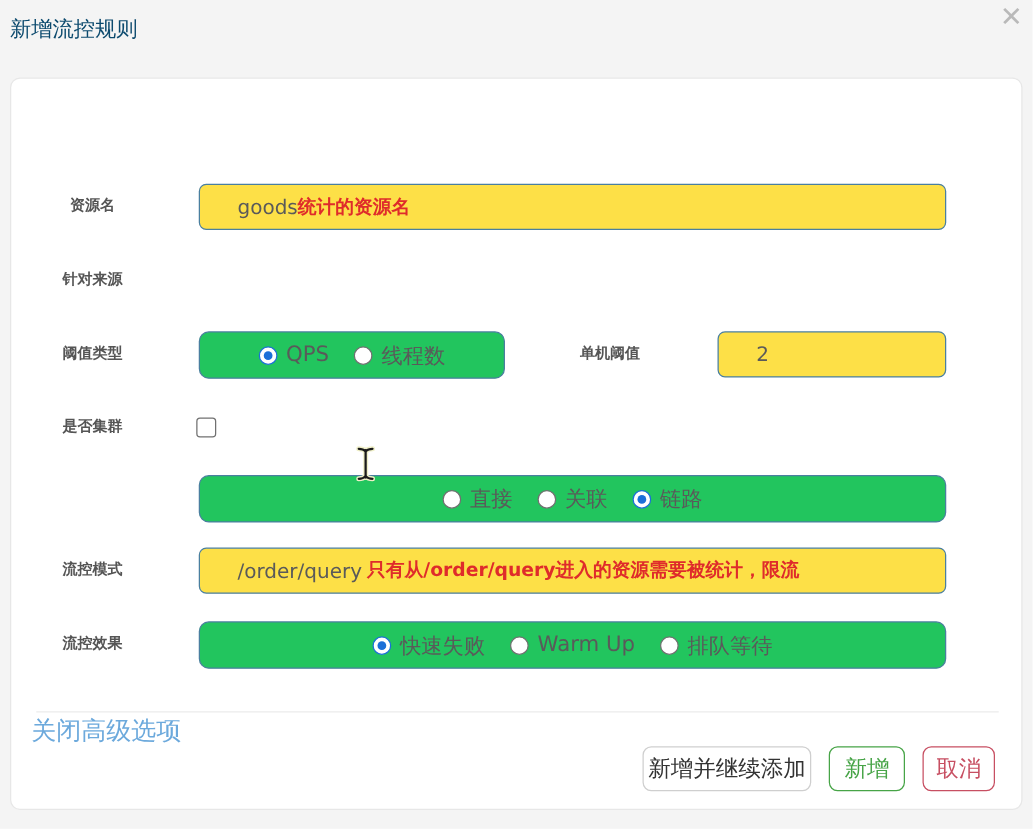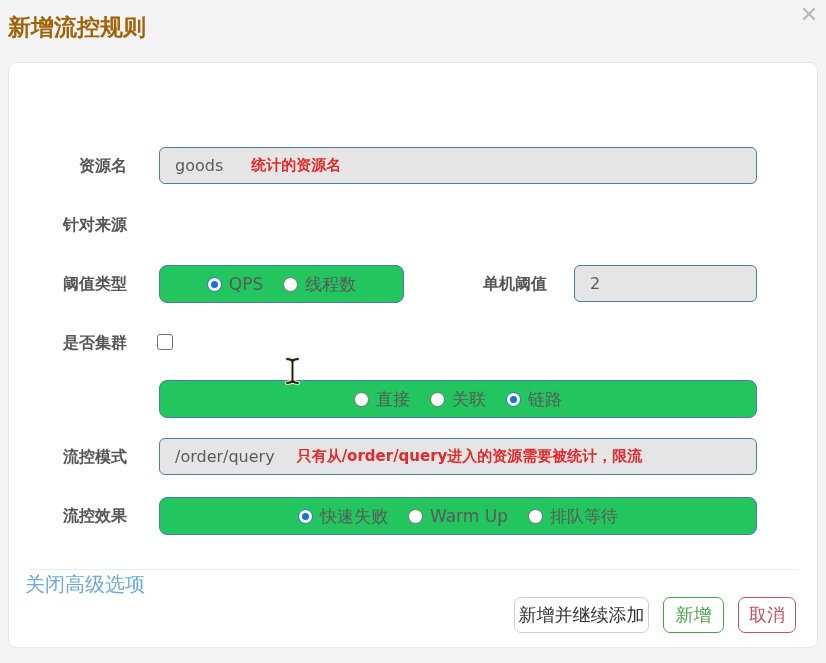--- a/index.html
+++ b/index.html
@@ -15,43 +15,43 @@
   *{margin:0;padding:0;box-sizing:border-box;}
   html,body{width:826px;height:663px;overflow:hidden;}
   body{
     background:var(--page-bg);
     font-family:"DejaVu Sans","Liberation Sans",sans-serif;
   }
   .page{position:relative;width:826px;height:663px;}
 
   .dialog-title{
     position:absolute;left:8px;top:12px;
-    font-size:23px;font-weight:bold;color:#a16207;
+    font-size:17px;font-weight:normal;color:#0c4a6e;
   }
   .close-icon{
     position:absolute;right:4px;top:2px;
     font-size:22px;color:#b9b9b9;cursor:pointer;
     width:26px;height:26px;line-height:26px;text-align:center;
   }
 
   .panel{
     position:absolute;left:8px;top:62px;width:810px;height:586px;
     background:#ffffff;border:1px solid #e7e7e7;border-radius:8px;
   }
 
   .form-label{
-    position:absolute;left:12px;width:106px;text-align:right;
-    font-size:16px;font-weight:bold;color:var(--label-gray);
-    height:37px;line-height:37px;white-space:nowrap;
+    position:absolute;left:12px;width:106px;text-align:center;
+    font-size:12px;font-weight:bold;color:var(--label-gray);
+    height:37px;line-height:37px;white-space:nowrap;font-family:Liberation Mono, monospace;
   }
   .text-input{
     position:absolute;left:150px;width:598px;height:37px;
     border:1px solid var(--input-border);border-radius:6px;
-    background:#e5e5e5;display:flex;align-items:center;
-    padding-left:15px;font-size:16px;color:#5a5a5a;cursor:text;
+    background:#fde047;display:flex;align-items:center;
+    padding-left:30px;font-size:16px;color:#5a5a5a;cursor:text;
   }
   .hint{
     font-size:15px;font-weight:bold;color:var(--hint-red);white-space:nowrap;
   }
   .group-box{
     position:absolute;height:38px;
     border:1px solid var(--input-border);border-radius:8px;background:#22c55e;
     display:flex;align-items:center;justify-content:center;gap:20px;
     font-size:17px;color:#5a5a5a;
   }
@@ -96,21 +96,21 @@
 <div class="page">
 
   <div class="dialog-title">新增流控规则</div>
   <div class="close-icon">✕</div>
 
   <div class="panel">
 
     <div class="form-label" style="top:84px">资源名</div>
     <div class="text-input" style="top:84px">
       <span>goods</span>
-      <span class="hint" style="margin-left:28px">统计的资源名</span>
+      <span class="hint" style="">统计的资源名</span>
     </div>
 
     <div class="form-label" style="top:143px">针对来源</div>
 
     <div class="form-label" style="top:202px">阈值类型</div>
     <div class="group-box" style="left:150px;top:202px;width:245px">
       <span class="radio-item">
         <span class="radio on"></span>
         <span>QPS</span>
       </span>
@@ -138,21 +138,21 @@
       </span>
       <span class="radio-item">
         <span class="radio on"></span>
         <span>链路</span>
       </span>
     </div>
 
     <div class="form-label" style="top:375px">流控模式</div>
     <div class="text-input" style="top:375px">
       <span>/order/query</span>
-      <span class="hint" style="margin-left:22px">只有从/order/query进入的资源需要被统计，限流</span>
+      <span class="hint" style="margin-left:4px">只有从/order/query进入的资源需要被统计，限流</span>
     </div>
 
     <div class="form-label" style="top:434px">流控效果</div>
     <div class="group-box" style="left:150px;top:434px;width:598px">
       <span class="radio-item">
         <span class="radio on"></span>
         <span>快速失败</span>
       </span>
       <span class="radio-item">
         <span class="radio"></span>

